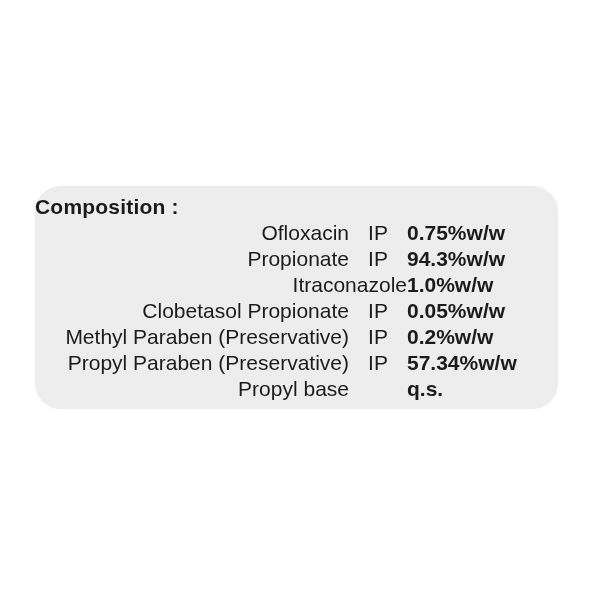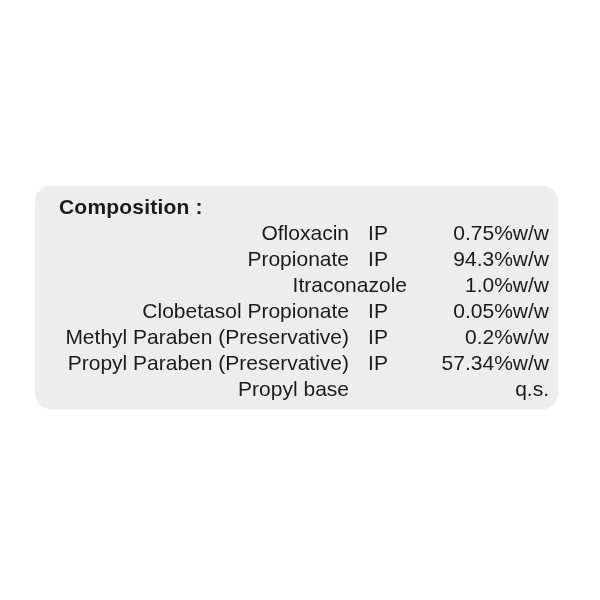--- a/index.html
+++ b/index.html
@@ -18,22 +18,22 @@
     background: #ffffff;
   }
   .label-card {
     position: absolute;
     left: 35px;
     top: 186px;
     width: 523px;
     height: 223px;
     box-sizing: border-box;
     background: #ededed;
-    border-radius: 16px;
-    padding: 8px 9px 7px 24px;
+    border-radius: 26px;
+    padding: 8px 9px 7px 0;
     box-shadow: 0 0 0 1px rgba(0,0,0,0.015);
     color: #1b1b1b;
   }
   .line {
     display: flex;
     align-items: center;
     height: 26px;
     line-height: 26px;
     font-size: 21px;
     white-space: nowrap;
@@ -46,21 +46,22 @@
     flex: 1 1 auto;
     min-width: 0;
     text-align: right;
   }
   .col-std {
     flex: 0 0 58px;
     text-align: center;
   }
   .col-val {
     flex: 0 0 142px;
-    text-align: right;
+    text-align: left;
+    font-weight: bold;
   }
 </style>
 </head>
 <body>
 
 <div class="stage">
   <div class="label-card">
 
     <div class="line heading-row">
       <span class="heading">Composition :</span>

